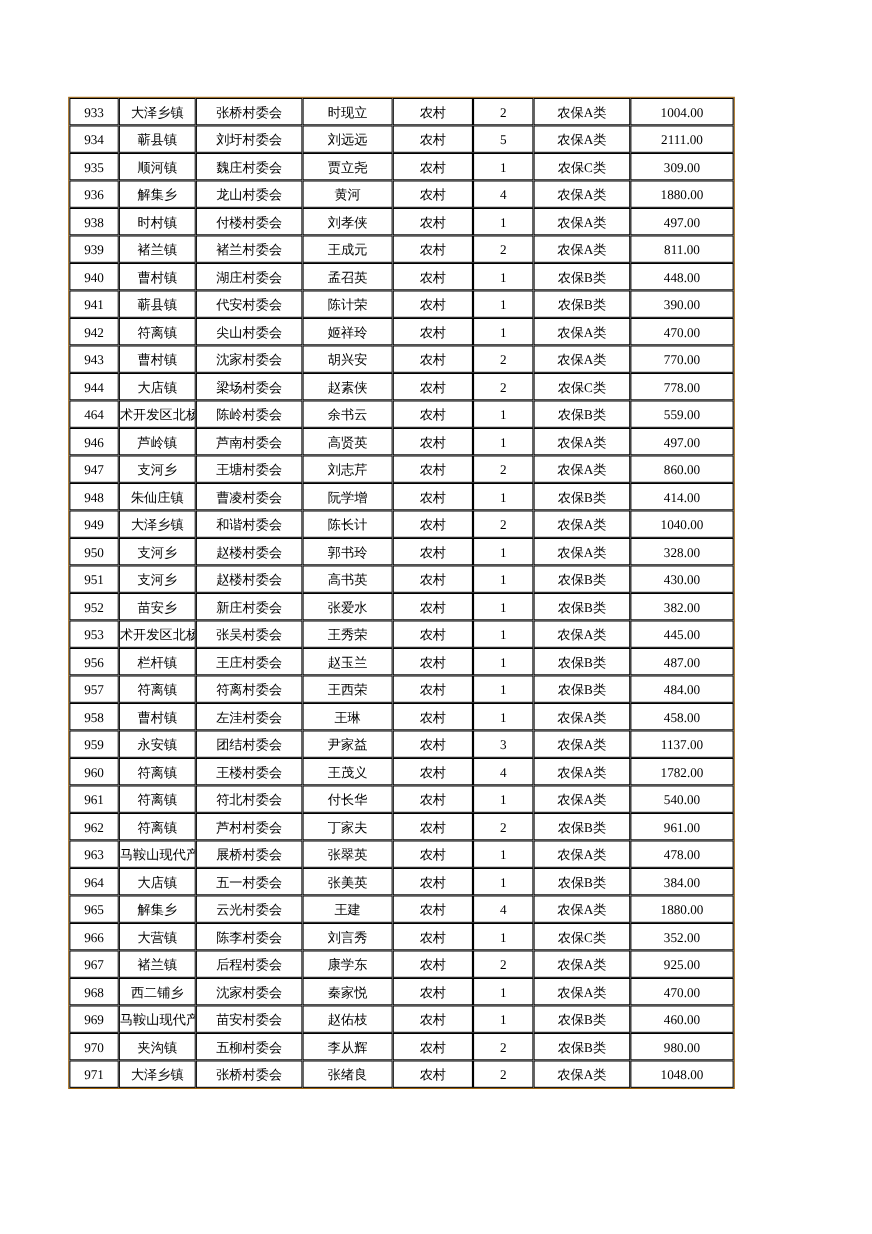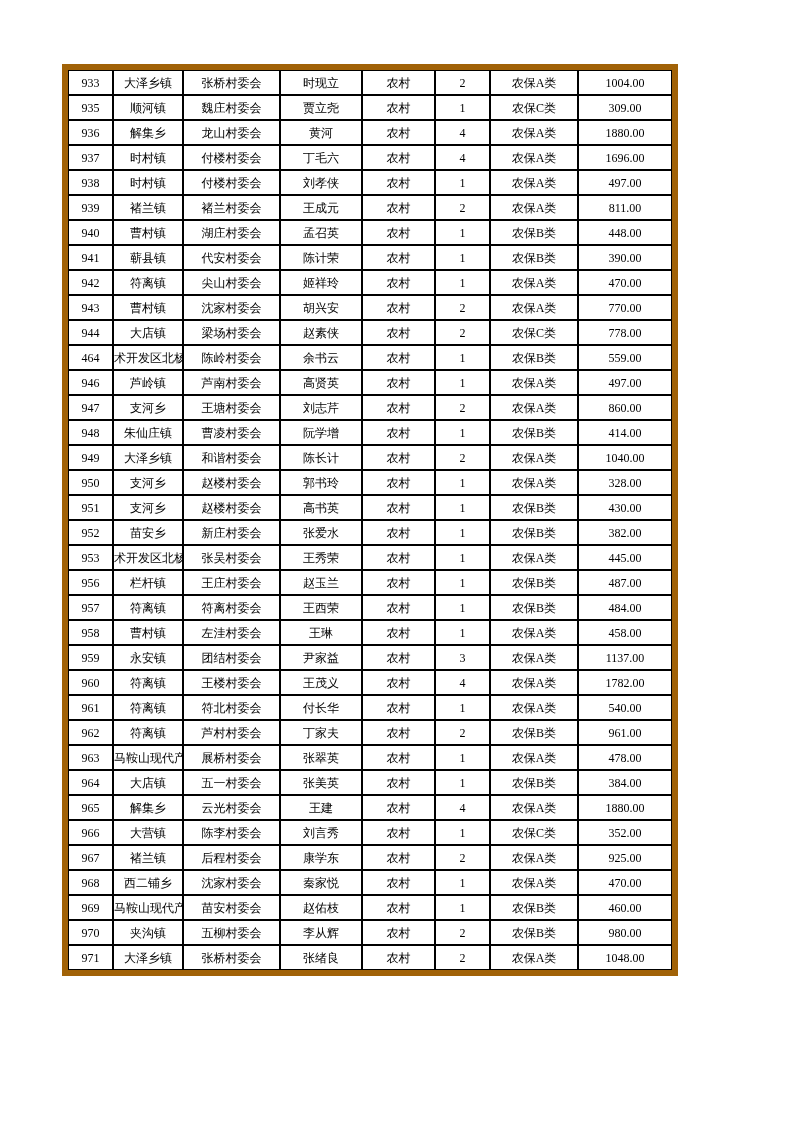--- a/index.html
+++ b/index.html
@@ -12,26 +12,26 @@
     width: 793px;
     height: 1122px;
     background: #ffffff;
     overflow: hidden;
     font-family: "Liberation Serif", "DejaVu Serif", serif;
     color: #000000;
   }
   table.sheet {
     position: absolute;
     left: 62px;
-    top: 64px;
+    top: 88px;
     border-collapse: separate;
     border-spacing: 0;
     table-layout: fixed;
     width: 604px;
-    border: 6px solid #a16207;
+    border: 1px solid #a16207;
   }
   table.sheet td {
     box-sizing: border-box;
     border: 1px solid #000000;
     height: 25px;
     padding: 0 1px;
     font-size: 12px;
     line-height: 22px;
     text-align: center;
     vertical-align: middle;
@@ -64,48 +64,48 @@
           <td>933</td>
           <td class="clip">大泽乡镇</td>
           <td>张桥村委会</td>
           <td>时现立</td>
           <td>农村</td>
           <td>2</td>
           <td>农保A类</td>
           <td>1004.00</td>
         </tr>
         <tr>
+          <td>934</td>
+          <td class="clip">蕲县镇</td>
+          <td>刘圩村委会</td>
+          <td>刘远远</td>
+          <td>农村</td>
+          <td>5</td>
+          <td>农保A类</td>
+          <td>2111.00</td>
+        </tr>
+        <tr>
           <td>935</td>
           <td class="clip">顺河镇</td>
           <td>魏庄村委会</td>
           <td>贾立尧</td>
           <td>农村</td>
           <td>1</td>
           <td>农保C类</td>
           <td>309.00</td>
         </tr>
         <tr>
           <td>936</td>
           <td class="clip">解集乡</td>
           <td>龙山村委会</td>
           <td>黄河</td>
           <td>农村</td>
           <td>4</td>
           <td>农保A类</td>
           <td>1880.00</td>
-        </tr>
-        <tr>
-          <td>937</td>
-          <td class="clip">时村镇</td>
-          <td>付楼村委会</td>
-          <td>丁毛六</td>
-          <td>农村</td>
-          <td>4</td>
-          <td>农保A类</td>
-          <td>1696.00</td>
         </tr>
         <tr>
           <td>938</td>
           <td class="clip">时村镇</td>
           <td>付楼村委会</td>
           <td>刘孝侠</td>
           <td>农村</td>
           <td>1</td>
           <td>农保A类</td>
           <td>497.00</td>

